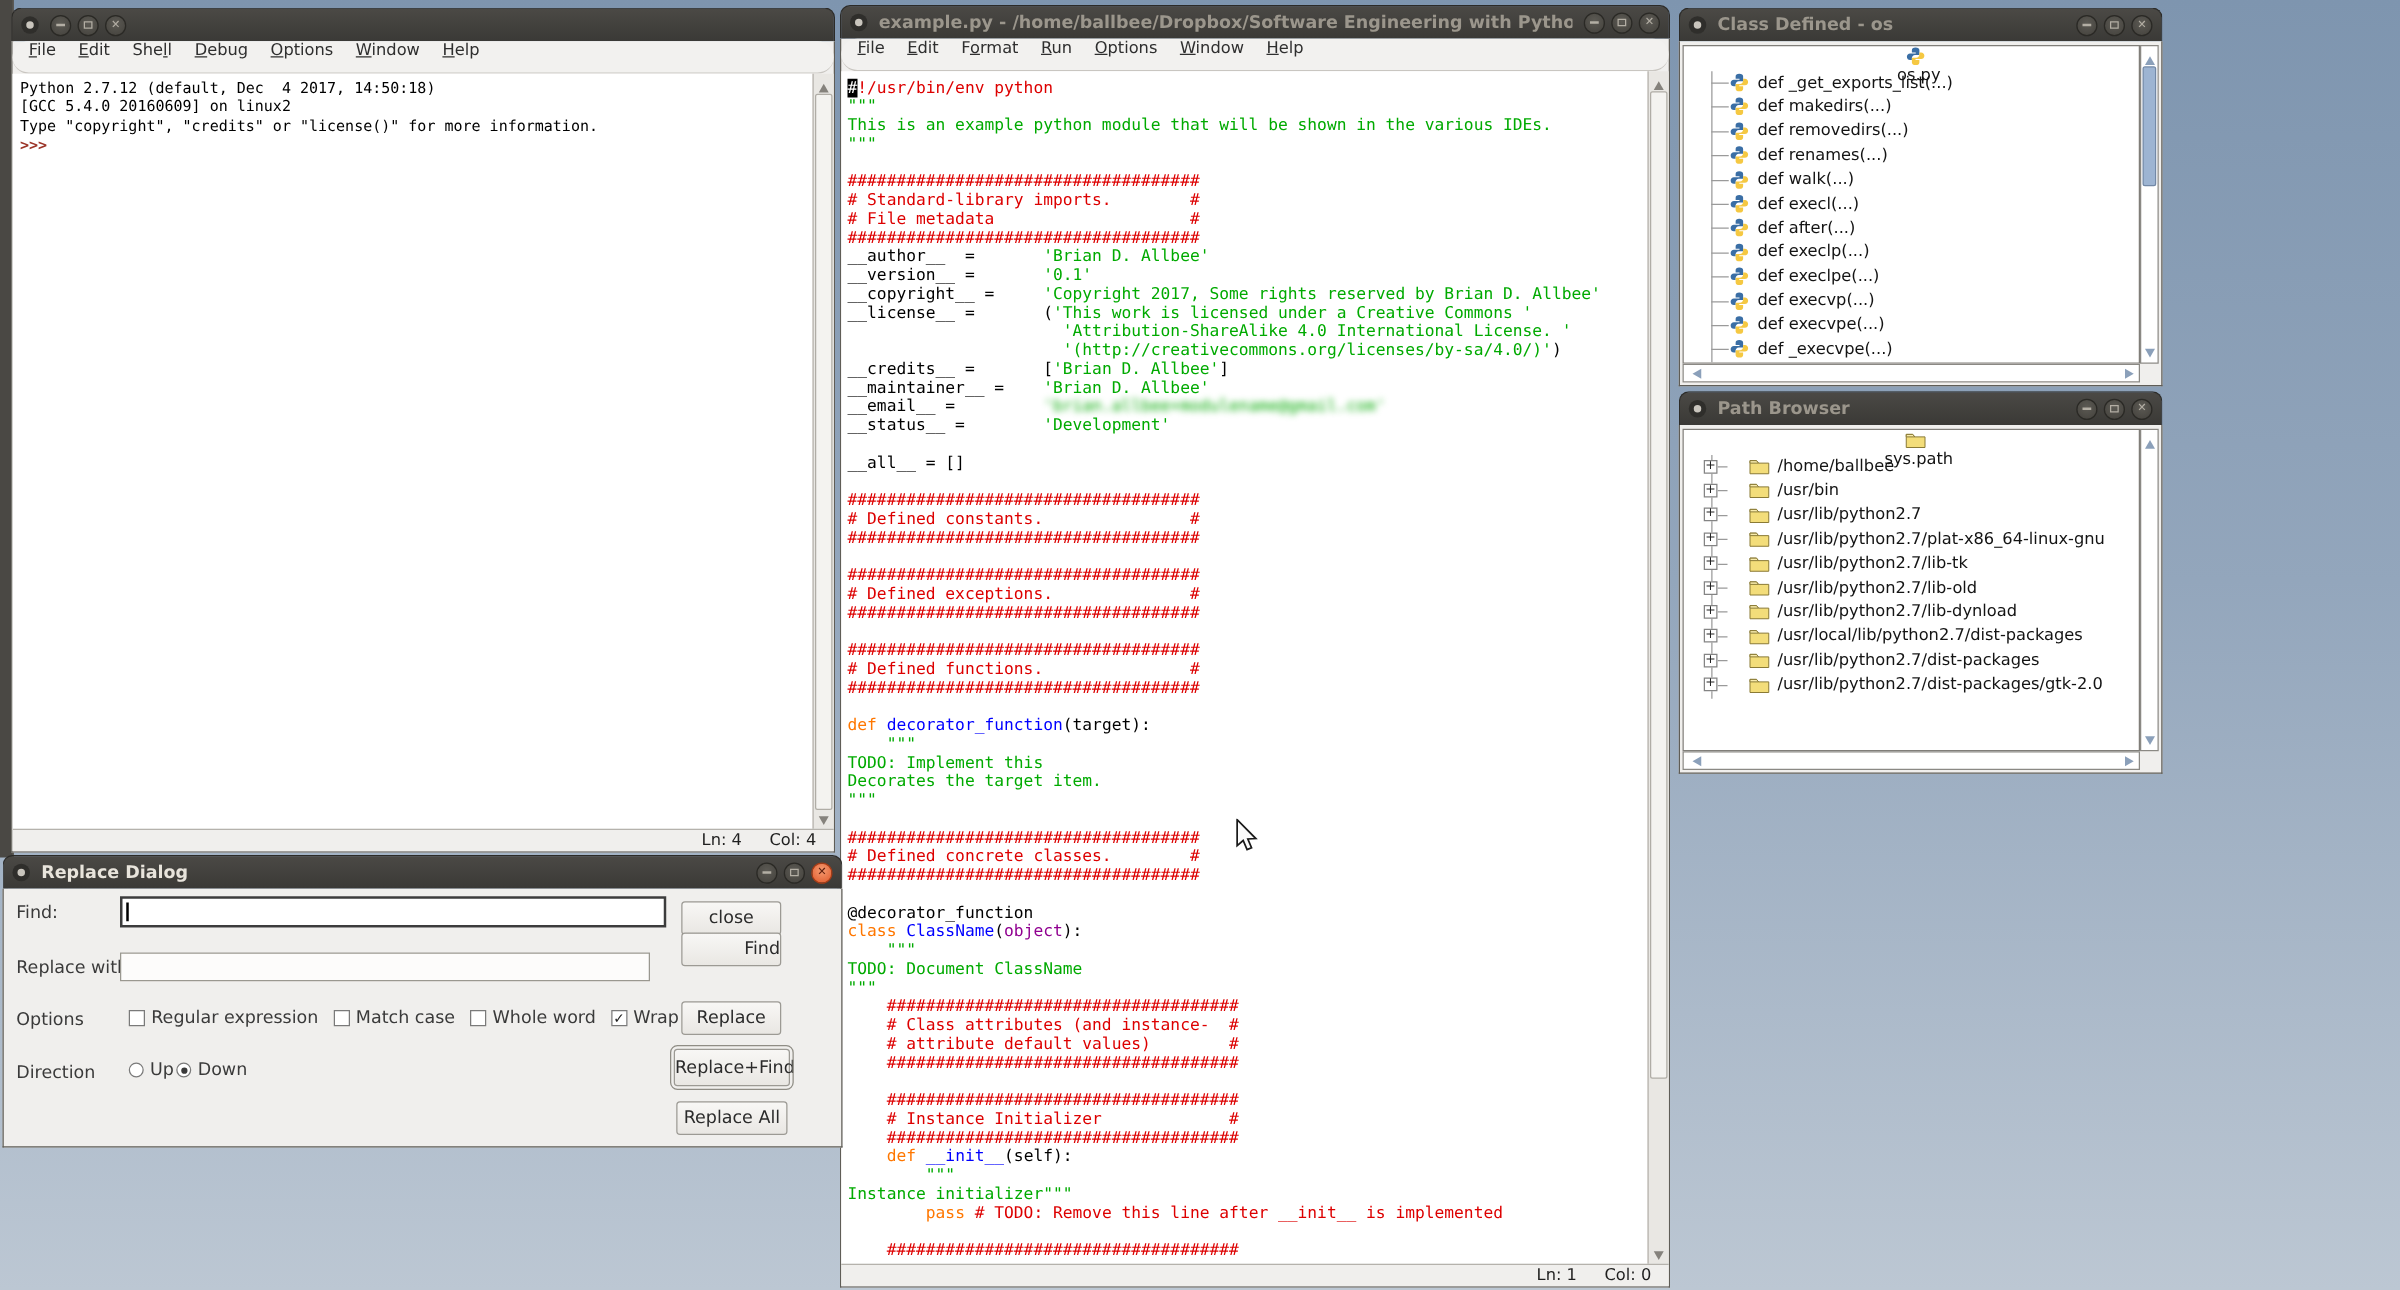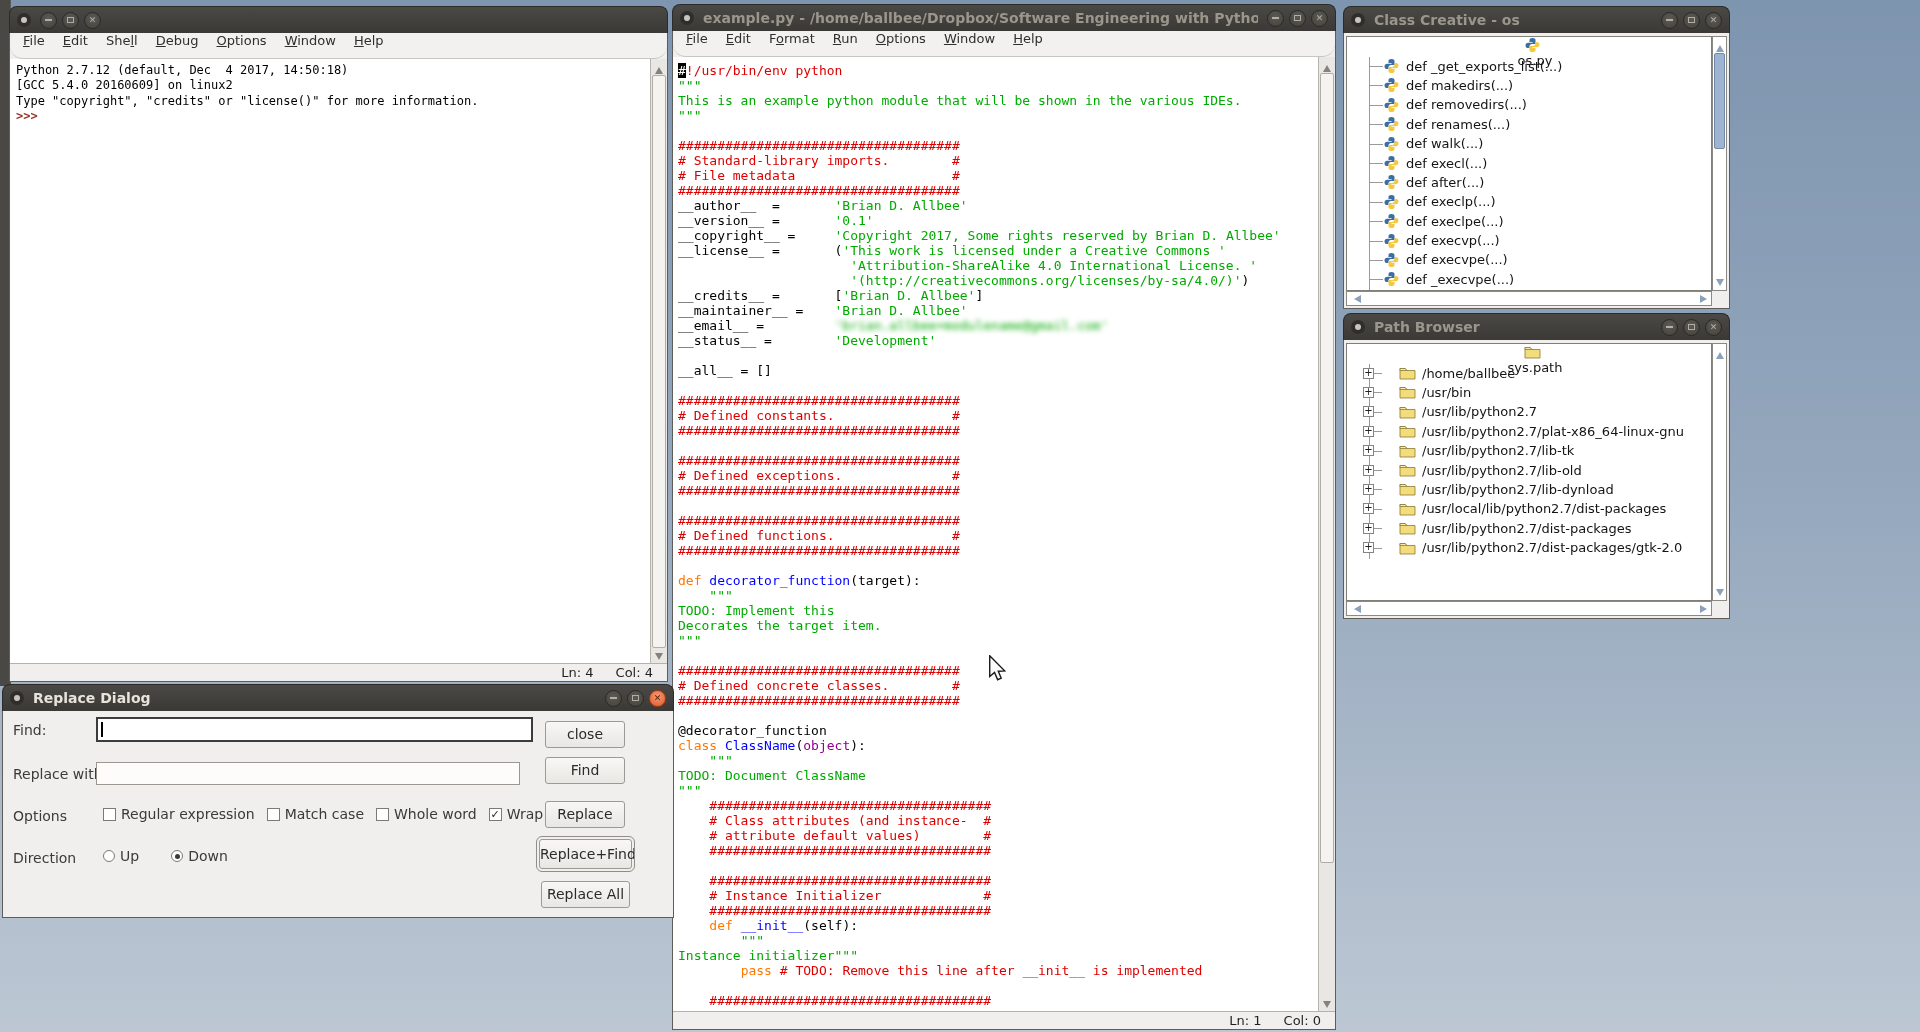--- a/index.html
+++ b/index.html
@@ -93,21 +93,21 @@
   .chk-group{display:flex;align-items:center;gap:5px;}
   .chkbox{width:13px;height:13px;background:#fff;border:1px solid #7a7a7a;box-sizing:border-box;
     font-size:11px;line-height:11px;text-align:center;color:#222;}
   .radio{width:12px;height:12px;border-radius:50%;background:#fff;border:1px solid #7a7a7a;box-sizing:border-box;position:relative;}
   .radio.sel::after{content:"";position:absolute;left:2.5px;top:2.5px;width:5px;height:5px;border-radius:50%;background:#3a3a3a;}
   .chklabel{font-size:14px;color:#3a3a3a;}
   .dbtn{position:absolute;left:542px;width:80px;height:27px;background:linear-gradient(180deg,#f8f7f5,#e9e7e3);
     border:1px solid #9c9a94;border-radius:3px;box-sizing:border-box;font-size:14px;color:#2b2b2b;
     text-align:center;line-height:25px;}
   .dbtn:nth-child(1){top:10px;}
-  .dbtn:nth-child(2){top:46px;}
+  .dbtn:nth-child(2){top:35px;text-align:right;}
   .dbtn:nth-child(3){top:90px;}
   .dbtn:nth-child(4){top:128px;left:536px;width:93px;height:30px;line-height:28px;outline:1px solid #8f8d85;outline-offset:2px;}
   .dbtn:nth-child(5){top:170px;left:538px;width:89px;}
 
   .mouse-cursor{position:absolute;left:988px;top:655px;z-index:99;}
 </style>
 </head>
 <body>
 
 <div class="desktop">
@@ -184,21 +184,21 @@
     </div>
     <div class="statusbar">
       <span>Ln: 1</span>
       <span>Col: 0</span>
     </div>
   </div>
 
   <div class="win" style="left:1343px;top:6px;width:387px;height:303px;">
     <div class="titlebar">
       <span class="wicon"></span>
-      <span class="title">Class Creative - os</span>
+      <span class="title">Class Defined - os</span>
       <span class="tbtns">
         <span class="tbtn">
             <span class="g-min"></span>
           </span>
         <span class="tbtn">
             <span class="g-max"></span>
           </span>
         <span class="tbtn">
             <span class="g-close">✕</span>
           </span>
@@ -495,21 +495,21 @@
           <span class="chk-group">
             <span class="chkbox"></span>
             <span class="chklabel">Whole word</span>
           </span>
           <span class="chk-group">
             <span class="chkbox checked">✓</span>
             <span class="chklabel">Wrap around</span>
           </span>
         </div>
       <span class="dlg-label" style="left:10px;top:139px;">Direction</span>
-      <div class="chk-row" style="left:100px;top:137px;gap:32px;" id="direction-row">
+      <div class="chk-row" style="left:100px;top:137px;gap:2px;" id="direction-row">
           <span class="chk-group">
             <span class="radio"></span>
             <span class="chklabel">Up</span>
           </span>
           <span class="chk-group">
             <span class="radio sel"></span>
             <span class="chklabel">Down</span>
           </span>
         </div>
       <div id="dialog-buttons">

